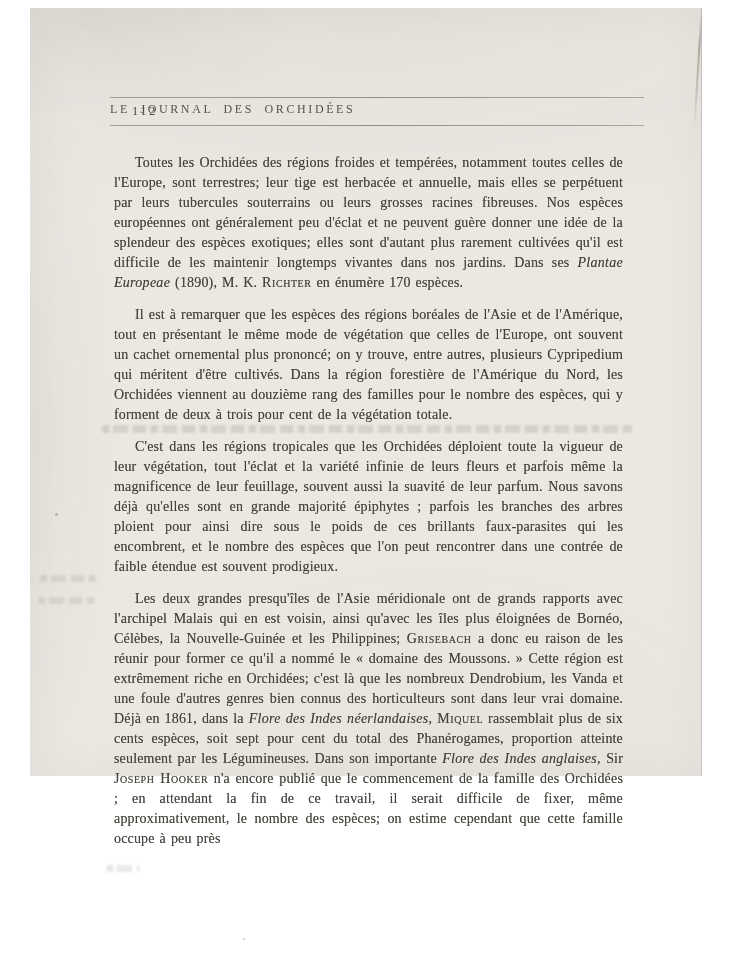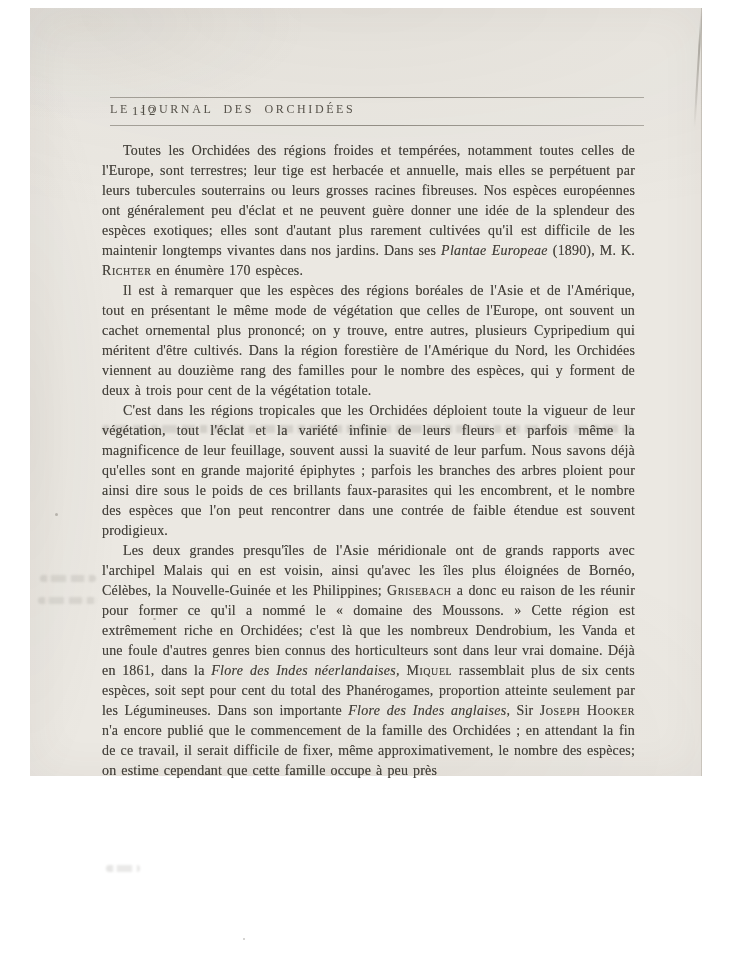--- a/index.html
+++ b/index.html
@@ -69,21 +69,21 @@
     width: 533px;
     color: #45423c;
     font-size: 14px;
     line-height: 20px;
     text-align: justify;
     word-spacing: 0.09em;
     letter-spacing: 0.012em;
     text-shadow: 0 0 0.6px rgba(62,58,50,0.55);
   }
   .text-block p {
-    margin: 0;
+    margin: 12px;
     text-indent: 21px;
   }
   .seg-normal { font-style: normal; }
   .seg-italic { font-style: italic; letter-spacing: 0.02em; }
   .seg-smallcaps { font-variant: small-caps; letter-spacing: 0.04em; }
   
   .scratch {
     position: absolute;
     left: 667px;
     top: 2px;

